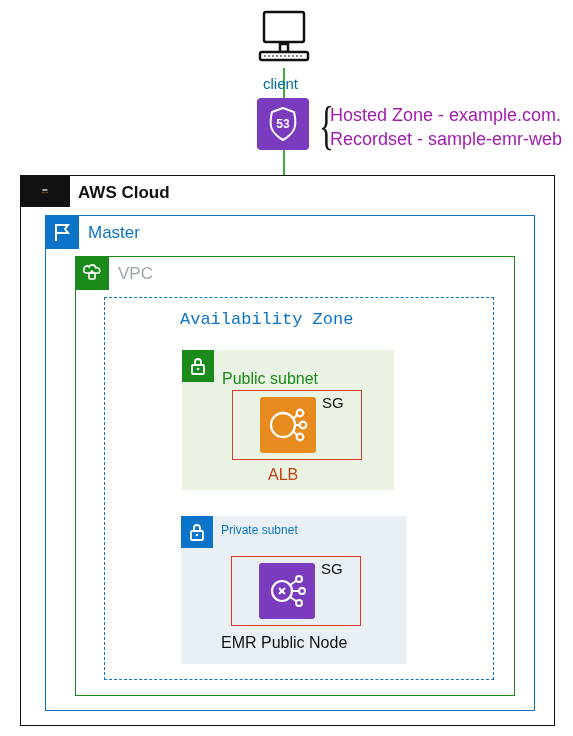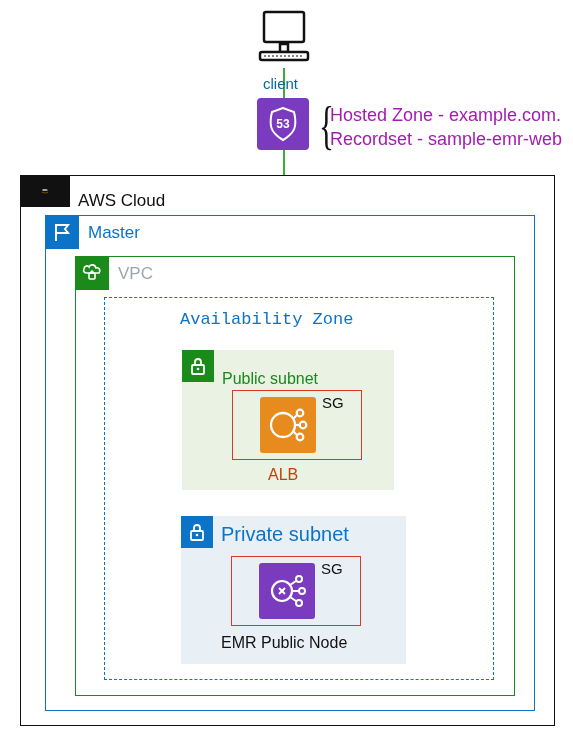--- a/index.html
+++ b/index.html
@@ -37,21 +37,21 @@
   
   .cloud-box {
     left: 20px; top: 175px; width: 535px; height: 551px;
     border: 1.6px solid #111; z-index: 2; background: #fff;
   }
   .aws-badge {
     left: 20px; top: 175px; width: 50px; height: 32px; background: #111;
     color: #fff; font-size: 13px; display:flex; align-items:center; justify-content:center;
     z-index: 4; padding: 2px 20px;
   }
-  .cloud-label { left: 78px; top: 183px; font-size: 17px; color: #111; z-index: 4; font-weight: 400; margin-top: 8px; }
+  .cloud-label { left: 78px; top: 183px; font-size: 17px; color: #111; z-index: 4; font-weight: 700; }
   
   .region-box {
     left: 45px; top: 215px; width: 490px; height: 496px;
     border: 1.6px solid #0b74c9; z-index: 2;
   }
   .region-badge {
     left: 45px; top: 215px; width: 34px; height: 34px; background: #0b74c9;
     z-index: 4; display:flex; align-items:center; justify-content:center;
   }
   .region-label { left: 88px; top: 223px; font-size: 17px; color: #0b74c9; z-index: 4; }
@@ -93,21 +93,21 @@
   .alb-label { left: 268px; top: 466px; font-size: 16px; color: #c2410c; z-index: 6; }
   
   .priv-subnet {
     left: 181px; top: 516px; width: 225px; height: 148px;
     background: #e8f0f6; z-index: 2;
   }
   .priv-badge {
     left: 181px; top: 516px; width: 32px; height: 32px; background: #0b74c9;
     z-index: 5; display:flex; align-items:center; justify-content:center;
   }
-  .priv-label { left: 221px; top: 523px; font-size: 20px; color: #0b74c9; z-index: 5; text-align: right; }
+  .priv-label { left: 221px; top: 523px; font-size: 12px; color: #0b74c9; z-index: 5; text-align: right; }
   .sg2-box {
     left: 231px; top: 556px; width: 130px; height: 70px;
     border: 1.6px solid #d43b2a; z-index: 3;
   }
   .emr-icon {
     left: 259px; top: 563px; width: 56px; height: 56px; background: #7a3bbf;
     z-index: 6; display:flex; align-items:center; justify-content:center; border-radius: 3px;
   }
   .sg2-label { left: 321px; top: 560px; font-size: 15px; color: #111; z-index: 6; }
   .emr-label { left: 221px; top: 634px; font-size: 16px; color: #111; z-index: 6; }

